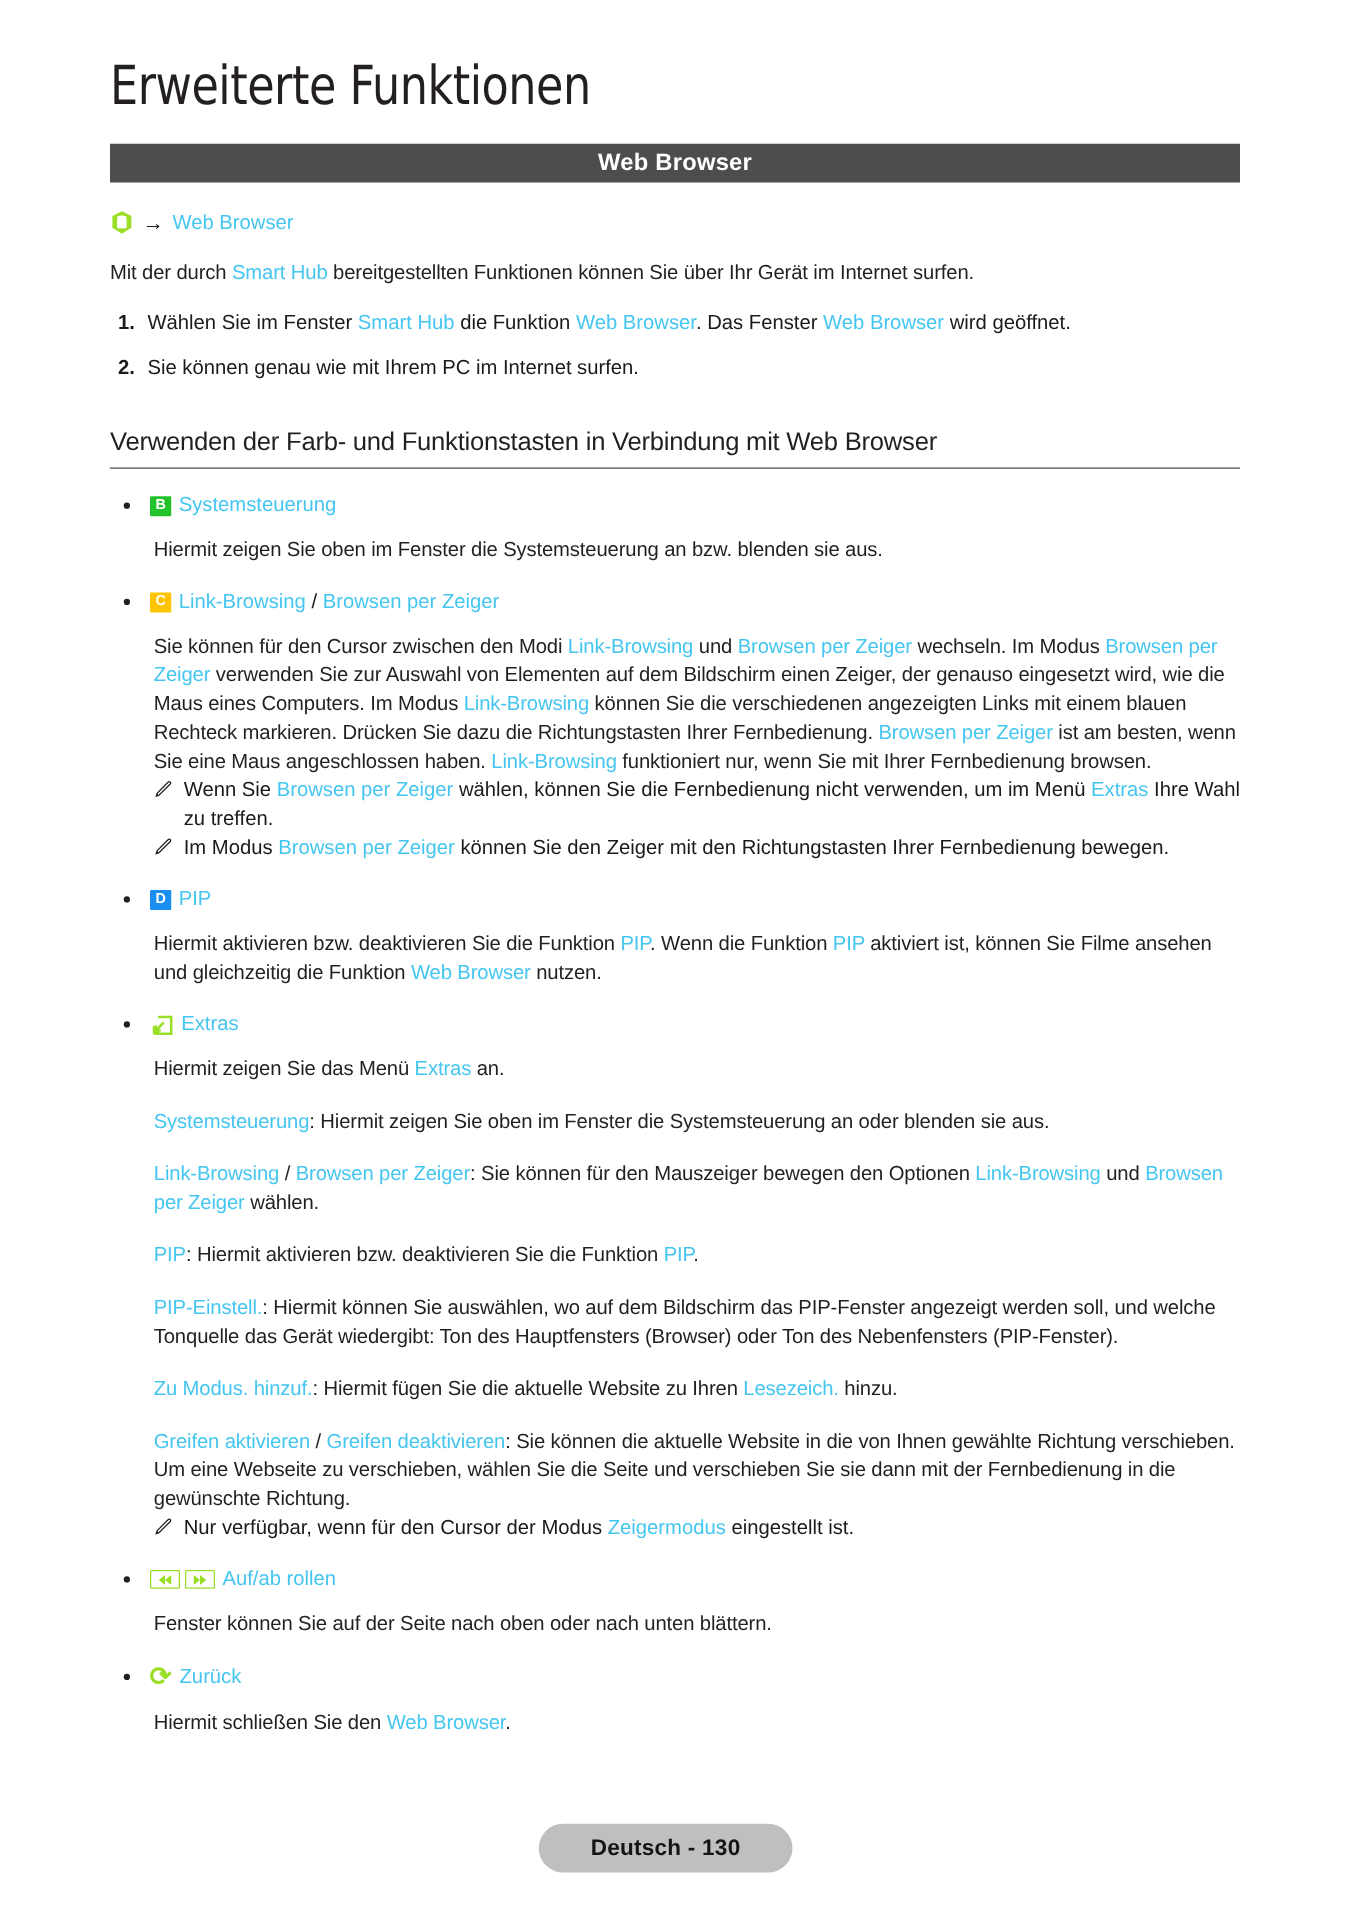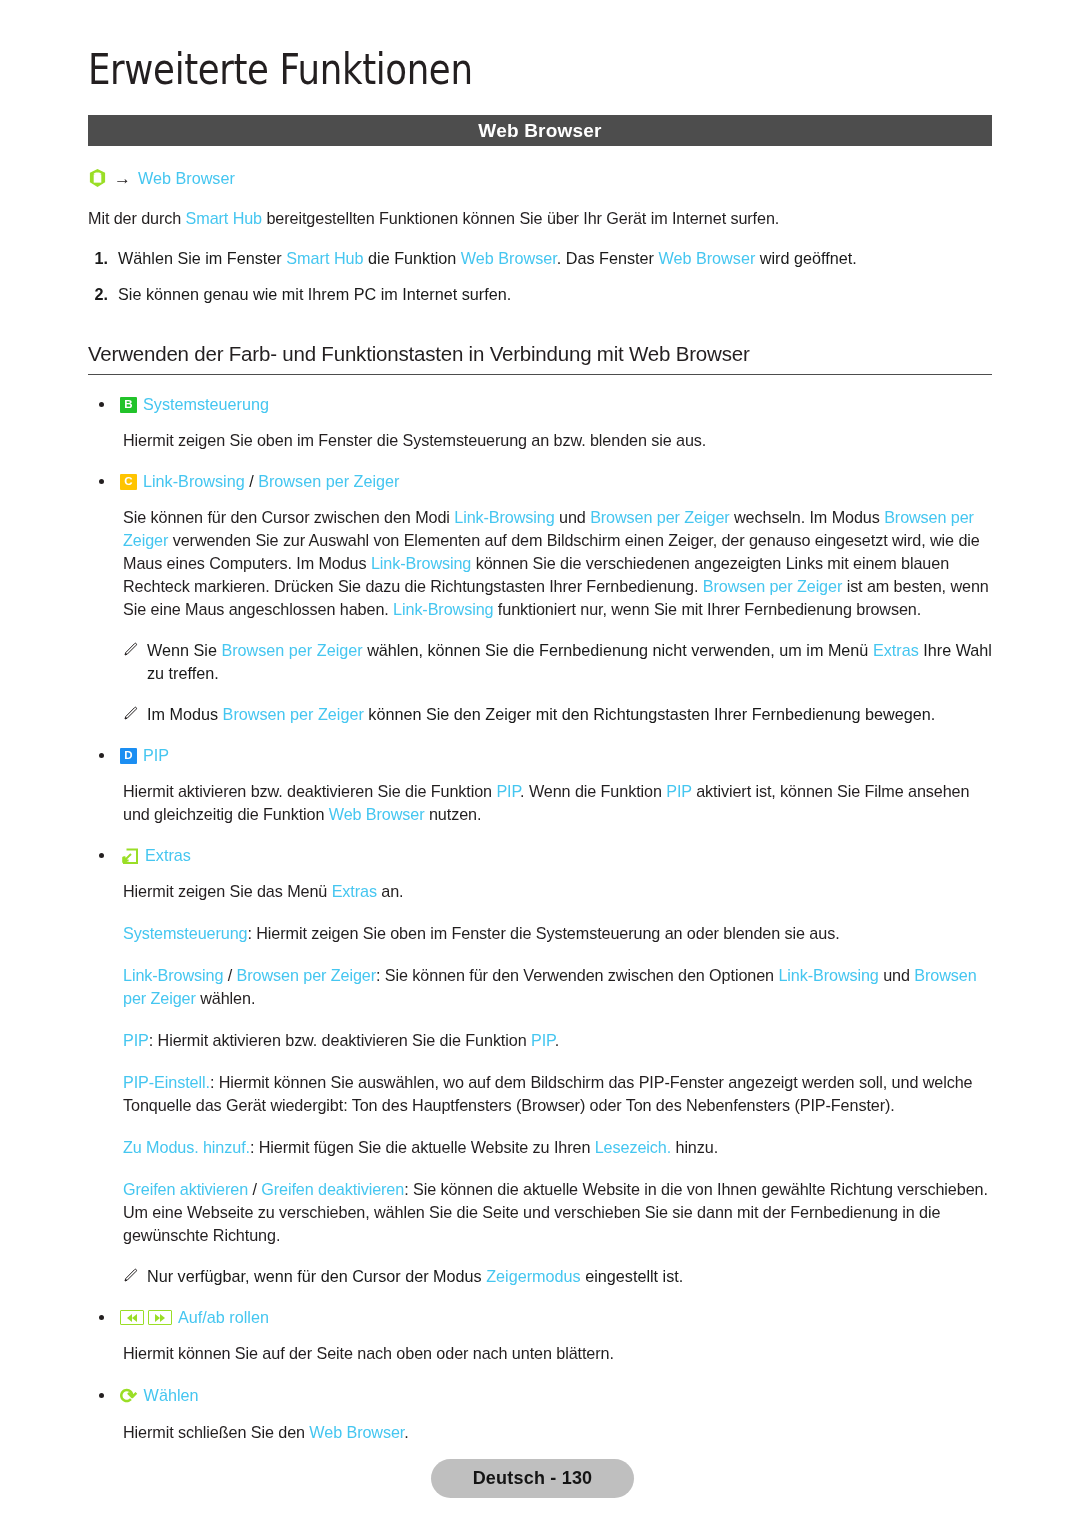--- a/index.html
+++ b/index.html
@@ -177,21 +177,21 @@
     display: inline-block;
     color: #9ade26;
     font-size: 21px;
     line-height: 1;
     font-weight: bold;
     transform: scaleX(-1);
   }
 
   
   .note-row {
-    margin-top: 18px;
+    margin-top: 0;
     display: flex;
     font-size: 16.2px;
     line-height: 23px;
   }
   .note-icon {
     flex: 0 0 24px;
     padding-top: 2px;
   }
   .note-icon svg { display: block; }
 
@@ -312,21 +312,21 @@
           <path d="M2.2 15.8 L2.2 9.6 L8.4 15.8 Z" fill="#9ade26"></path>
         </svg>
       </span>
       <span class="cyan">Extras</span>
     </span>
   </div>
   <div class="body-text para tight indent"><span>Hiermit zeigen Sie das Menü </span><span class="cyan">Extras</span><span> an.</span></div>
 
   <div class="body-text para indent"><span class="cyan">Systemsteuerung</span><span>: Hiermit zeigen Sie oben im Fenster die Systemsteuerung an oder blenden sie aus.</span></div>
 
-  <div class="body-text para indent"><span class="cyan">Link-Browsing</span><span> / </span><span class="cyan">Browsen per Zeiger</span><span>: Sie können für den Verwenden zwischen den Optionen </span><span class="cyan">Link-Browsing</span><span> und </span><span class="cyan">Browsen per Zeiger</span><span> wählen.</span></div>
+  <div class="body-text para indent"><span class="cyan">Link-Browsing</span><span> / </span><span class="cyan">Browsen per Zeiger</span><span>: Sie können für den Mauszeiger bewegen den Optionen </span><span class="cyan">Link-Browsing</span><span> und </span><span class="cyan">Browsen per Zeiger</span><span> wählen.</span></div>
 
   <div class="body-text para indent"><span class="cyan">PIP</span><span>: Hiermit aktivieren bzw. deaktivieren Sie die Funktion </span><span class="cyan">PIP</span><span>.</span></div>
 
   <div class="body-text para indent"><span class="cyan">PIP-Einstell.</span><span>: Hiermit können Sie auswählen, wo auf dem Bildschirm das PIP-Fenster angezeigt werden soll, und welche Tonquelle das Gerät wiedergibt: Ton des Hauptfensters (Browser) oder Ton des Nebenfensters (PIP-Fenster).</span></div>
 
   <div class="body-text para indent"><span class="cyan">Zu Modus. hinzuf.</span><span>: Hiermit fügen Sie die aktuelle Website zu Ihren </span><span class="cyan">Lesezeich.</span><span> hinzu.</span></div>
 
   <div class="body-text para indent"><span class="cyan">Greifen aktivieren</span><span> / </span><span class="cyan">Greifen deaktivieren</span><span>: Sie können die aktuelle Website in die von Ihnen gewählte Richtung verschieben. Um eine Webseite zu verschieben, wählen Sie die Seite und verschieben Sie sie dann mit der Fernbedienung in die gewünschte Richtung.</span></div>
 
   <div class="note-row indent">
@@ -352,27 +352,27 @@
         <span class="rw-box">
           <span class="tri-pair">
               <span class="tri right"></span>
               <span class="tri right"></span>
             </span>
         </span>
       </span>
       <span class="cyan">Auf/ab rollen</span>
     </span>
   </div>
-  <div class="body-text para tight indent">Hiermit können Sie auf der Seite nach oben oder nach unten blättern.</div>
+  <div class="body-text para tight indent">Fenster können Sie auf der Seite nach oben oder nach unten blättern.</div>
 
   <div class="bullet-row">
     <span class="bullet-dot"></span>
     <span class="bullet-label">
       <span class="return-icon">⟲</span>
-      <span class="cyan">Wählen</span>
+      <span class="cyan">Zurück</span>
     </span>
   </div>
   <div class="body-text para tight indent"><span>Hiermit schließen Sie den </span><span class="cyan">Web Browser</span><span>.</span></div>
 
 </div>
 
 <div class="footer">
   <div class="footer-pill">Deutsch - 130</div>
 </div>
 

